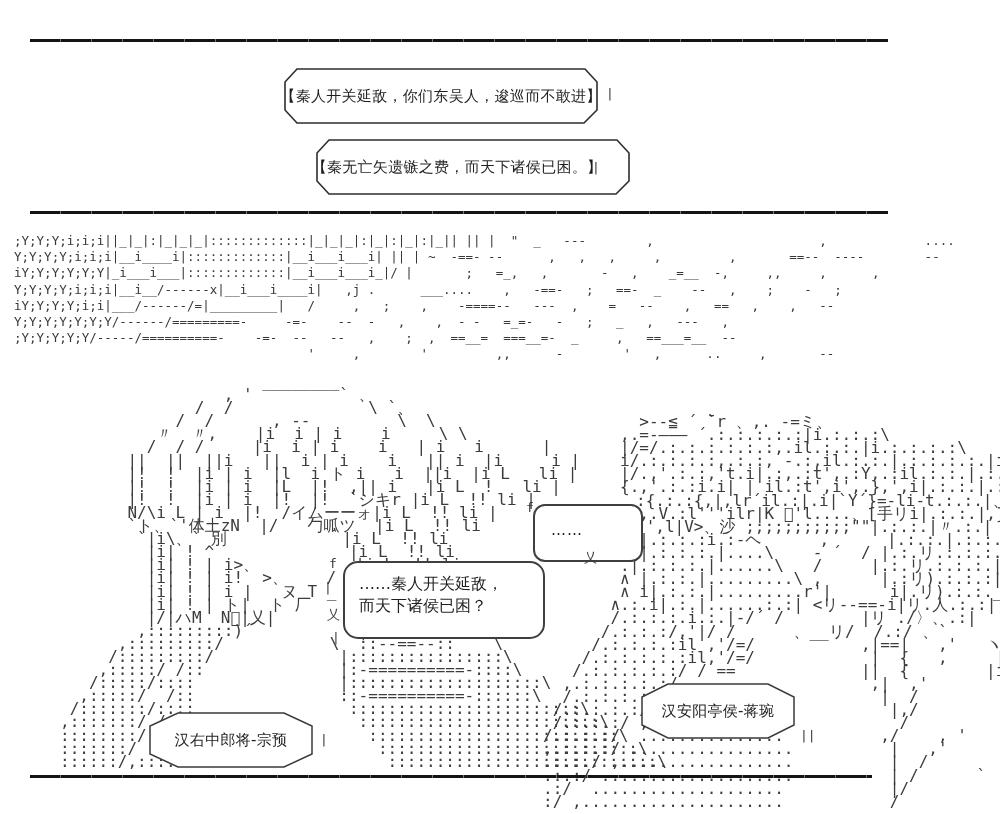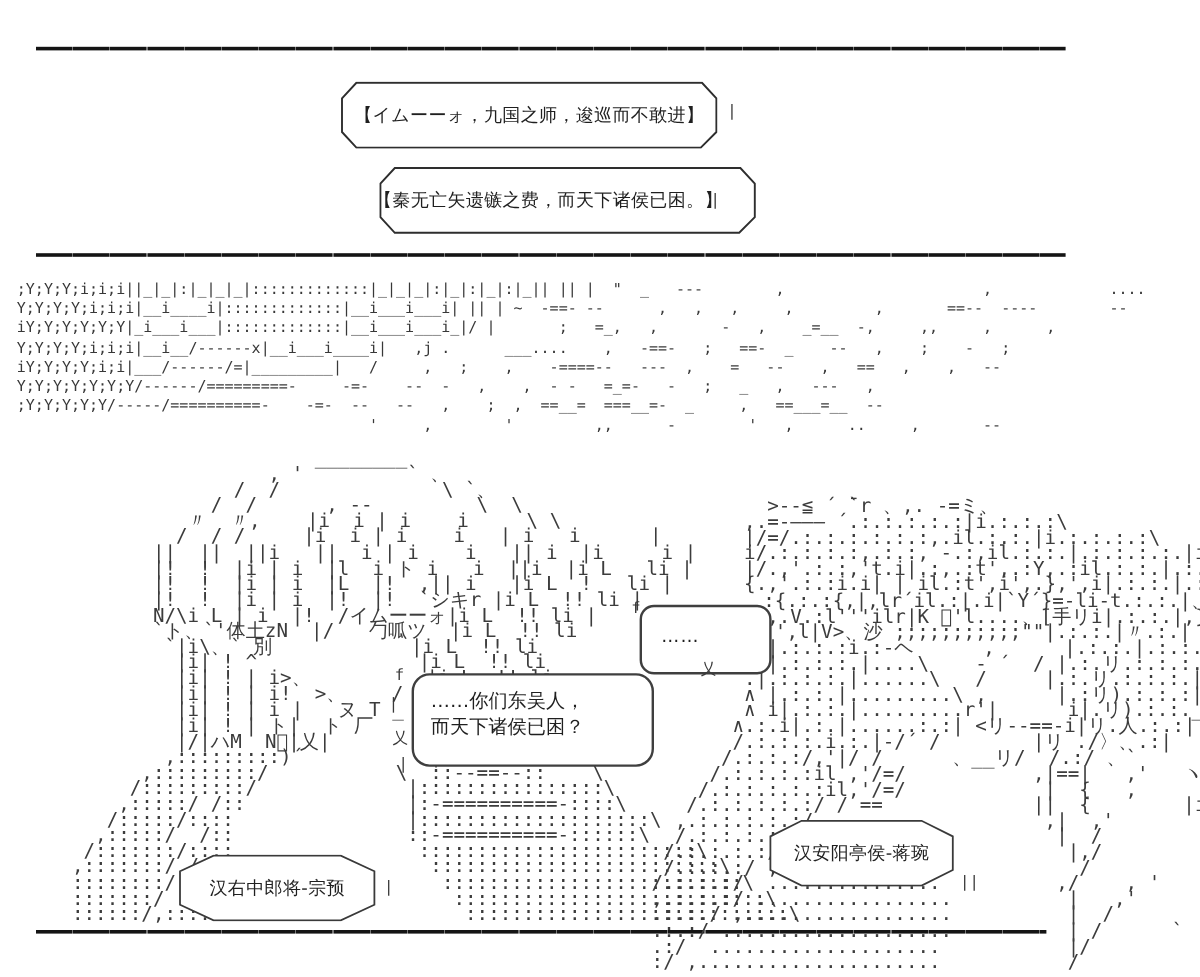--- a/index.html
+++ b/index.html
@@ -29,21 +29,21 @@
 <div id="canvas">
 
   <div class="rule" style="left:30px;top:39px;width:858px;"></div>
   <div class="rule" style="left:30px;top:211px;width:858px;"></div>
   <div class="rule" style="left:30px;top:775px;width:842px;"></div>
 
   <div class="octa" style="left:284px;top:68px;width:314px;height:56px;">
     <svg width="314" height="56" viewBox="0 0 314 56">
       <polygon points="13,1 301,1 313,14 313,42 300,55 13,55 1,42 1,14" fill="#ffffff" stroke="#2e2e2e" stroke-width="1.6"></polygon>
     </svg>
-    <div class="lbl">【イムーーォ，九国之师，逡巡而不敢进】</div>
+    <div class="lbl">【秦人开关延敌，你们东吴人，逡巡而不敢进】</div>
   </div>
   <div class="glyph" style="left:606px;top:86px;">|</div>
 
   <div class="octa" style="left:284px;top:139px;width:314px;height:56px;padding-left:32px;">
     <svg width="314" height="56" viewBox="0 0 314 56">
       <polygon points="13,1 301,1 313,14 313,42 300,55 13,55 1,42 1,14" fill="#ffffff" stroke="#2e2e2e" stroke-width="1.6"></polygon>
     </svg>
     <div class="lbl">【秦无亡矢遗镞之费，而天下诸侯已困。】</div>
   </div>
   <div class="glyph" style="left:592px;top:160px;">|</div>
@@ -124,21 +124,21 @@
     <div class="txt">……</div>
   </div>
   <div class="glyph z2" style="left:584px;top:549px;">乂</div>
 
   <div class="glyph z2" style="left:329px;top:556px;">f</div>
   <div class="glyph z2" style="left:324px;top:580px;">|</div>
   <div class="glyph z2" style="left:327px;top:606px;">乂</div>
   <div class="glyph z2" style="left:332px;top:630px;">|</div>
   <div class="bubble bubble-main z2" style="left:343px;top:561px;width:198px;height:74px;">
     <div class="txt">
-      <div>……你们东吴人，</div>
+      <div>……秦人开关延敌，</div>
       <div>而天下诸侯已困？</div>
     </div>
   </div>
 
   <div class="octa z3" style="left:148px;top:712px;width:166px;height:56px;">
     <svg width="166" height="56" viewBox="0 0 166 56">
       <polygon points="30,1 136,1 164,14 164,42 136,55 30,55 2,42 2,14" fill="#ffffff" stroke="#3a3a3a" stroke-width="1.5"></polygon>
     </svg>
     <div class="lbl">汉右中郎将-宗预</div>
   </div>

